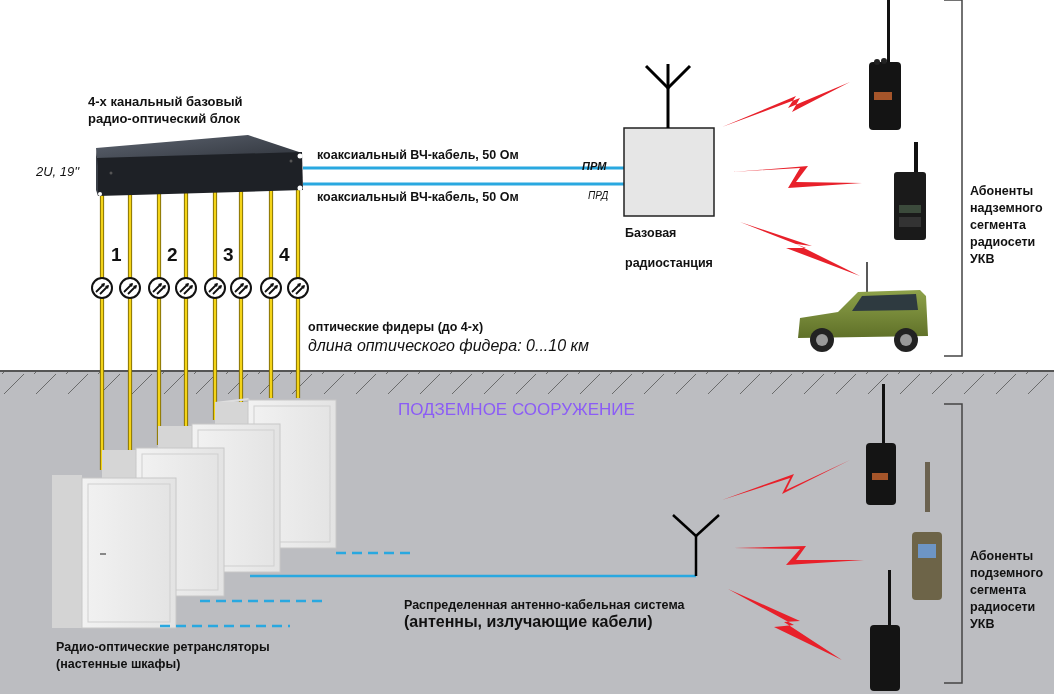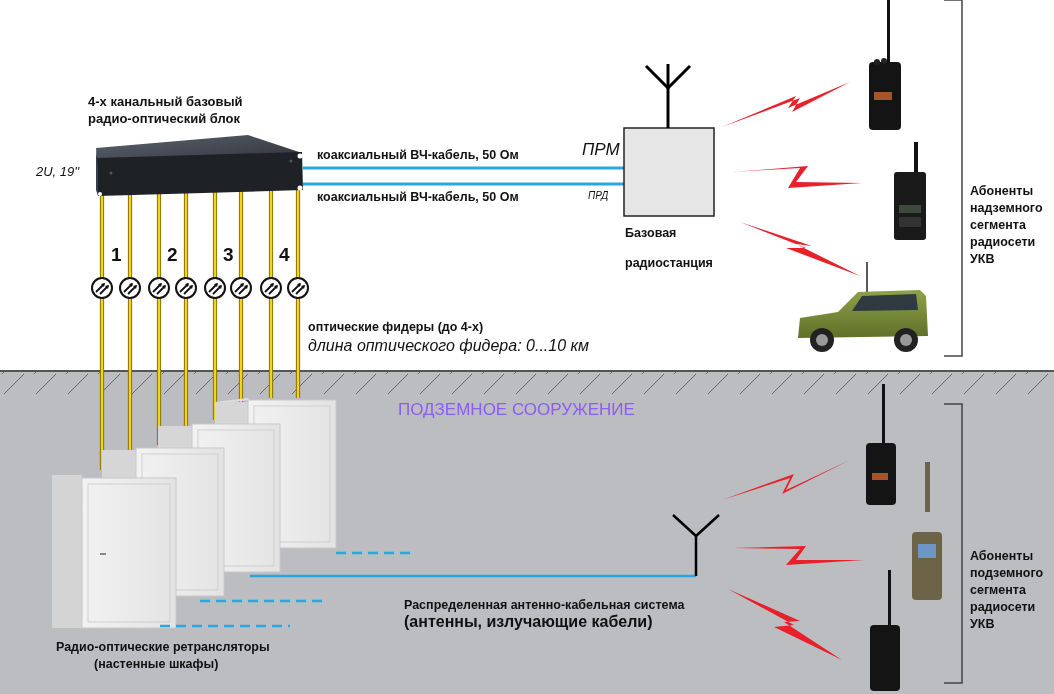--- a/index.html
+++ b/index.html
@@ -223,21 +223,21 @@
     <polyline points="944,404 962,404 962,683 944,683"></polyline>
   </g>
 </svg>
 
 <div class="txt bold" style="left:88px;top:94px;font-size:13px;">4-х канальный базовый</div>
 <div class="txt bold" style="left:88px;top:111px;font-size:13px;">радио-оптический блок</div>
 <div class="txt ital" style="left:36px;top:164px;font-size:13px;">2U, 19''</div>
 
 <div class="txt bold" style="left:317px;top:148px;font-size:12.5px;">коаксиальный ВЧ-кабель, 50 Ом</div>
 <div class="txt bold" style="left:317px;top:190px;font-size:12.5px;">коаксиальный ВЧ-кабель, 50 Ом</div>
-<div class="txt ital" style="left:582px;top:140px;font-size:17px;">ПРМ</div>
+<div class="txt ital" style="left:582px;top:160px;font-size:11px;font-weight:bold;">ПРМ</div>
 <div class="txt ital" style="left:588px;top:190px;font-size:10px;">ПРД</div>
 
 <div class="txt bold" style="left:625px;top:226px;font-size:12.5px;">Базовая</div>
 <div class="txt bold" style="left:625px;top:243px;font-size:12.5px;margin-top:13px;">радиостанция</div>
 
 <div class="txt bold" style="left:111px;top:244px;font-size:19px;">1</div>
 <div class="txt bold" style="left:167px;top:244px;font-size:19px;">2</div>
 <div class="txt bold" style="left:223px;top:244px;font-size:19px;">3</div>
 <div class="txt bold" style="left:279px;top:244px;font-size:19px;">4</div>
 
@@ -251,21 +251,21 @@
   <div>радиосети</div>
   <div>УКВ</div>
 </div>
 
 <div class="txt" style="left:398px;top:400px;font-size:17px;color:#8b5cf6;">ПОДЗЕМНОЕ СООРУЖЕНИЕ</div>
 
 <div class="txt bold" style="left:404px;top:598px;font-size:12.5px;">Распределенная антенно-кабельная система</div>
 <div class="txt bold" style="left:404px;top:613px;font-size:16px;text-align:center;">(антенны, излучающие кабели)</div>
 
 <div class="txt bold" style="left:56px;top:640px;font-size:12.5px;">Радио-оптические ретрансляторы</div>
-<div class="txt bold" style="left:56px;top:657px;font-size:12.5px;margin-left:38px;">(настенные шкафы)</div>
+<div class="txt bold" style="left:56px;top:657px;font-size:12.5px;">(настенные шкафы)</div>
 
 <div class="abs bold" style="left:970px;top:512px;font-size:12.5px;line-height:17px;">
   <div>Абоненты</div>
   <div>подземного</div>
   <div>сегмента</div>
   <div>радиосети</div>
   <div>УКВ</div>
 </div>
 
 </body></html>

